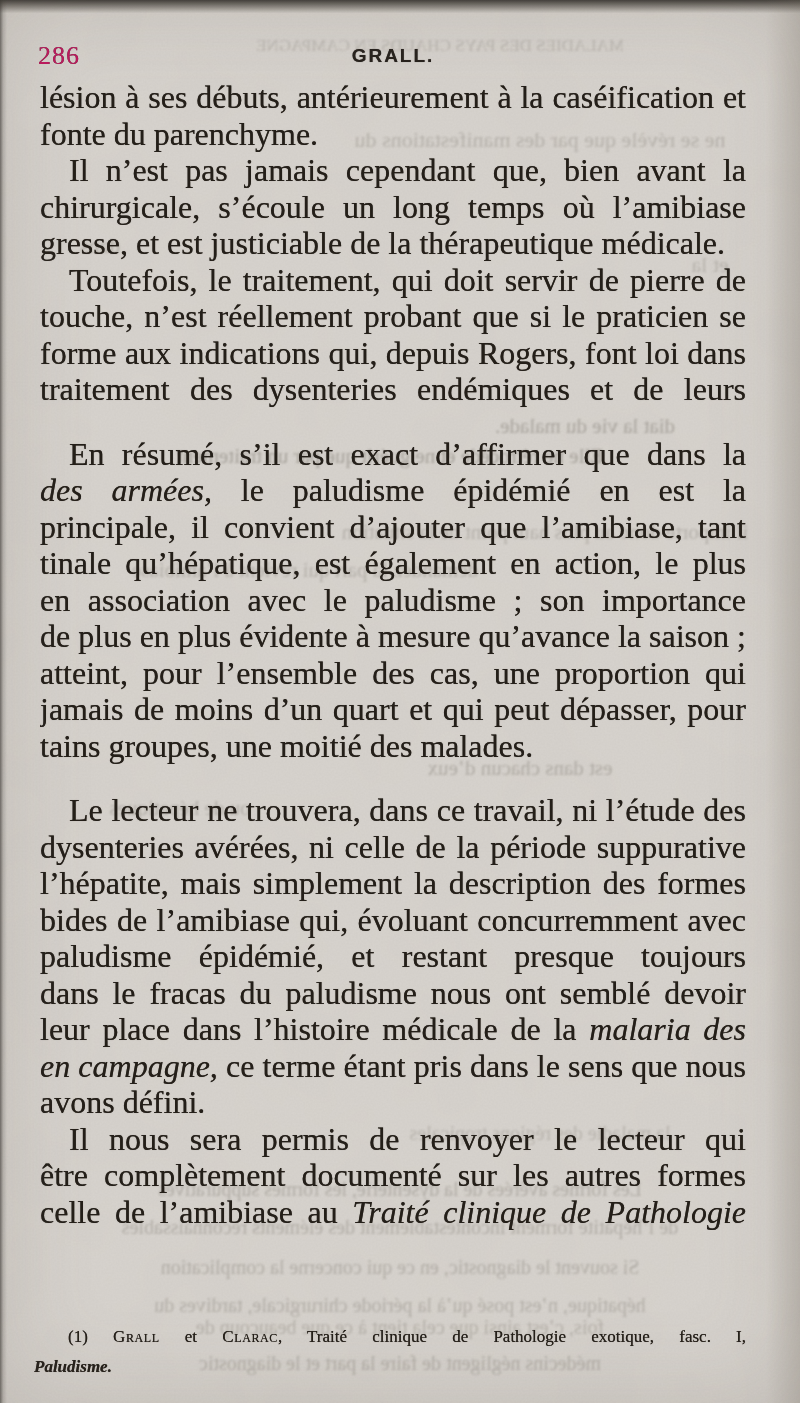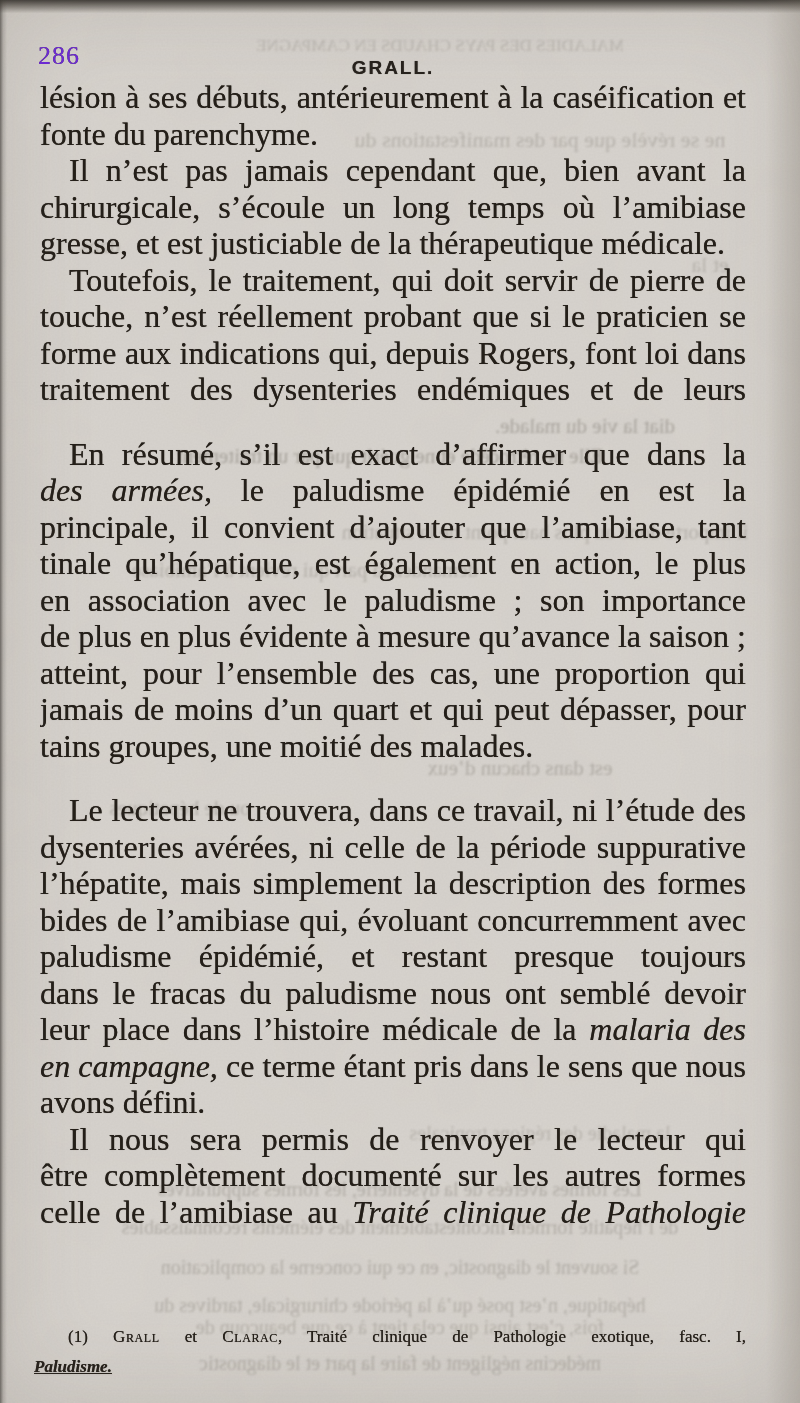--- a/index.html
+++ b/index.html
@@ -31,25 +31,25 @@
     font-family:"Liberation Serif", serif;
     white-space:nowrap;overflow:hidden;
     pointer-events:none;
     text-align:center;
   }
   
   .content{position:absolute;top:0;left:40px;width:706px;z-index:4;}
   .page-header{position:relative;margin-top:41px;height:30px;}
   .page-number{
     position:absolute;left:-2px;top:0;
-    font-size:26px;letter-spacing:1px;color:#6d28d9;
+    font-size:26px;letter-spacing:1px;color:#be185d;
     text-shadow:0 0 0.6px rgba(44,38,33,0.8);
   }
   .running-head{
-    position:absolute;left:0;right:0;top:16px;text-align:center;
+    position:absolute;left:0;right:0;top:4px;text-align:center;
     font-family:"Liberation Sans", sans-serif;font-weight:bold;
     font-size:19px;letter-spacing:2px;color:#27221d;
     text-shadow:0 0 0.7px rgba(39,34,29,0.8);
   }
   .body-text{margin-top:8px;}
   .para{margin:0;}
   .para.gap{margin-top:28px;}
   .line{
     font-size:32px;line-height:36.5px;height:36.5px;overflow:hidden;
     text-align:justify;text-align-last:justify;
@@ -57,21 +57,21 @@
   }
   .line.end{text-align-last:left;}
   .line.ind{text-indent:29px;}
   .line .i{font-style:italic;}
   .line .sc{font-variant:small-caps;letter-spacing:0.6px;}
   .footnote{
     position:absolute;left:34px;width:712px;top:1322px;z-index:4;
   }
   .footnote .line{font-size:17px;line-height:30px;height:30px;}
   .footnote .line.ind{text-indent:34px;}
-  .footnote .b{font-weight:600;text-decoration:underline;}
+  .footnote .b{font-weight:600;}
 </style>
 </head>
 <body>
 
 <div class="page">
 
   <svg class="noise-svg" width="800" height="1403" aria-hidden="true">
     <filter id="grain">
       <feTurbulence type="fractalNoise" baseFrequency="0.55" numOctaves="2" seed="7"></feTurbulence>
       <feColorMatrix type="matrix" values="0 0 0 0 0.36  0 0 0 0 0.34  0 0 0 0 0.30  0 0 0 0.10 0"></feColorMatrix>

